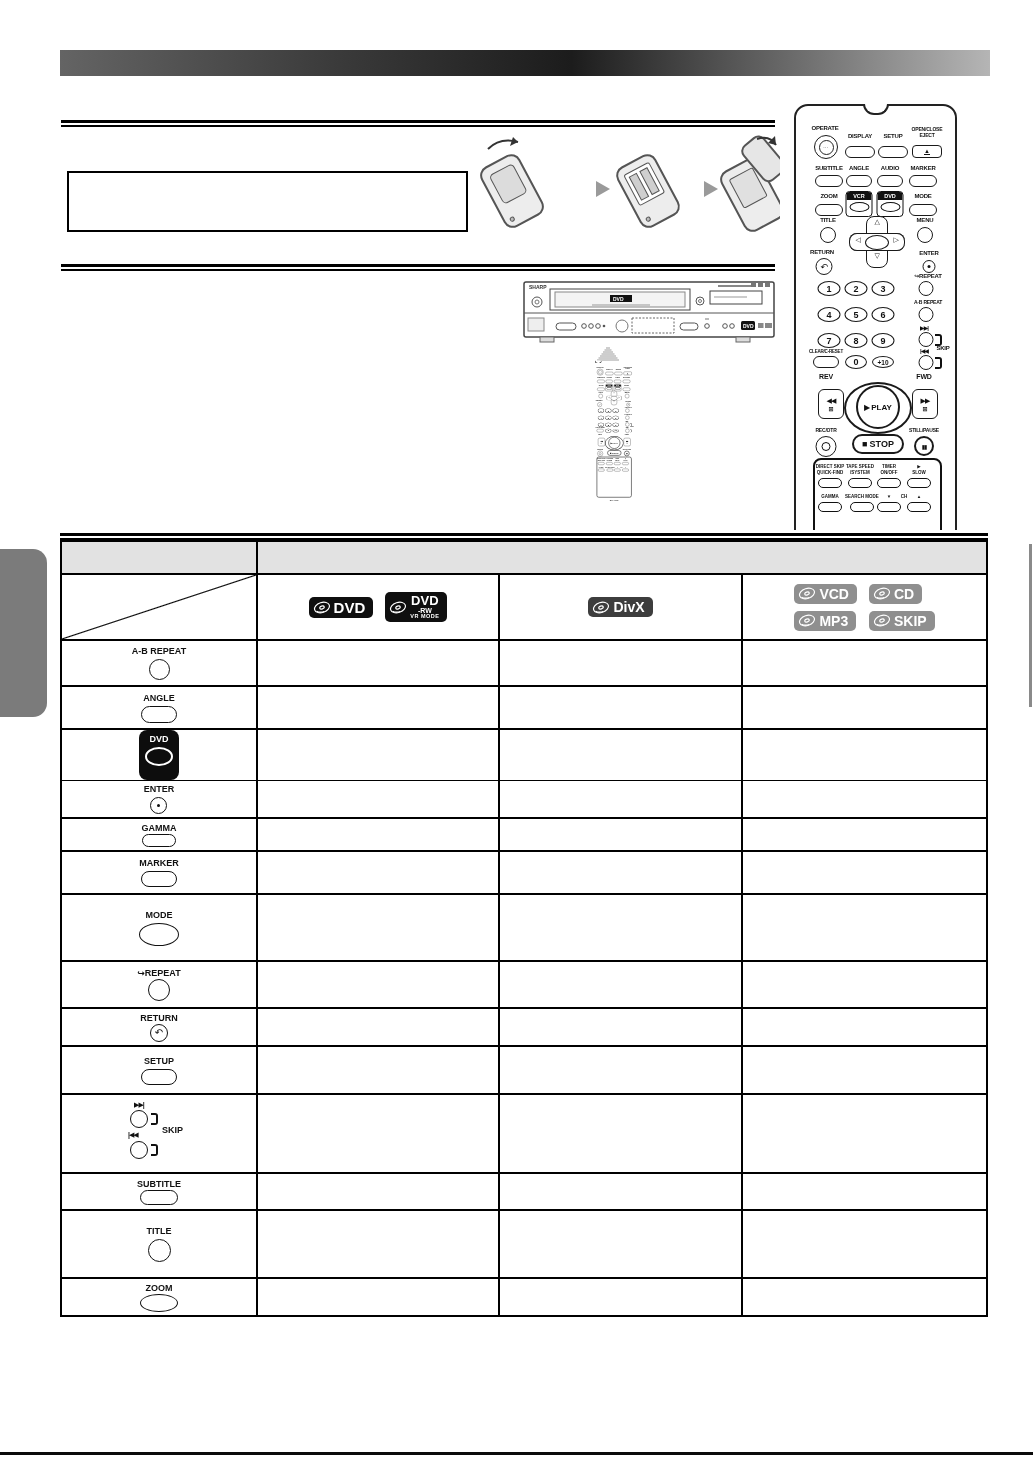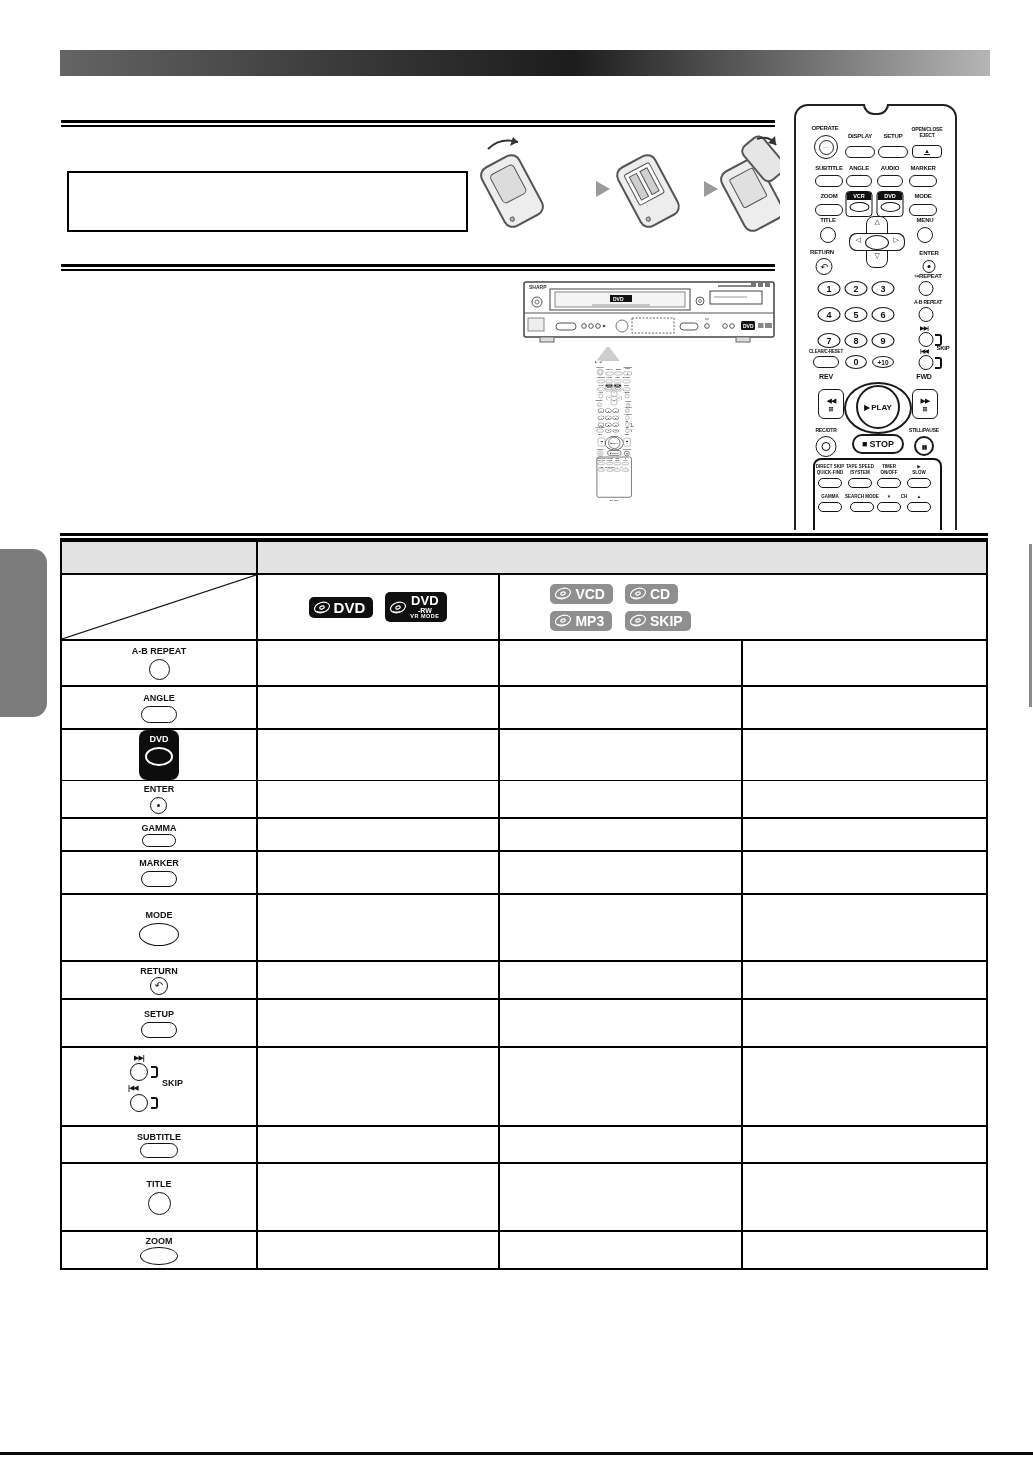--- a/index.html
+++ b/index.html
@@ -537,20 +537,32 @@
               </g>
             </svg>
           <span class="rwstack">
             <span class="l1">DVD</span>
             <span class="l2">-RW</span>
             <span class="l3">VR MODE</span>
           </span>
         </span>
       </div>
       <div class="tc">
+        <span class="badge b-dark b-sm">
+          <svg width="20" height="15" viewBox="0 0 22 16">
+              <g stroke="#fff" fill="none" stroke-width="1.3" transform="rotate(-18 11 8)">
+                <ellipse cx="11" cy="8" rx="8.5" ry="5.5"></ellipse>
+                <ellipse cx="11" cy="8" rx="2.5" ry="1.6"></ellipse>
+                <path d="M4 10 Q 7 13 12 13"></path>
+              </g>
+            </svg>
+          <span class="t">DivX</span>
+        </span>
+      </div>
+      <div class="tc">
         <div style="display:grid;grid-template-columns:auto auto;gap:7px 12px;justify-items:start">
           <span class="badge b-gray b-sm">
             <svg width="20" height="15" viewBox="0 0 22 16">
                 <g stroke="#fff" fill="none" stroke-width="1.3" transform="rotate(-18 11 8)">
                   <ellipse cx="11" cy="8" rx="8.5" ry="5.5"></ellipse>
                   <ellipse cx="11" cy="8" rx="2.5" ry="1.6"></ellipse>
                   <path d="M4 10 Q 7 13 12 13"></path>
                 </g>
               </svg>
             <span class="t">VCD</span>
@@ -661,20 +673,31 @@
       <div class="tc nol">
         <div class="keywrap">
             <span class="klabel">MODE</span>
           <div class="kcircle" style="width:40px;height:23px;border-radius:50%"></div>
           </div>
       </div>
       <div class="tc"></div>
         <div class="tc"></div>
         <div class="tc"></div>
     </div>
+    <div class="trow" style="height:47px">
+      <div class="tc nol">
+        <div class="keywrap" style="gap:1px">
+          <span class="klabel"><span>↪</span><span>REPEAT</span></span>
+          <div class="kcircle" style="width:22px;height:22px"></div>
+          </div>
+      </div>
+      <div class="tc"></div>
+        <div class="tc"></div>
+        <div class="tc"></div>
+    </div>
     <div class="trow" style="height:38px">
       <div class="tc nol">
         <div class="keywrap" style="gap:1px">
             <span class="klabel">RETURN</span>
           <div class="kcircle" style="width:18px;height:18px;font-size:10px">
               <span>↶</span>
             </div>
           </div>
       </div>
       <div class="tc"></div>

